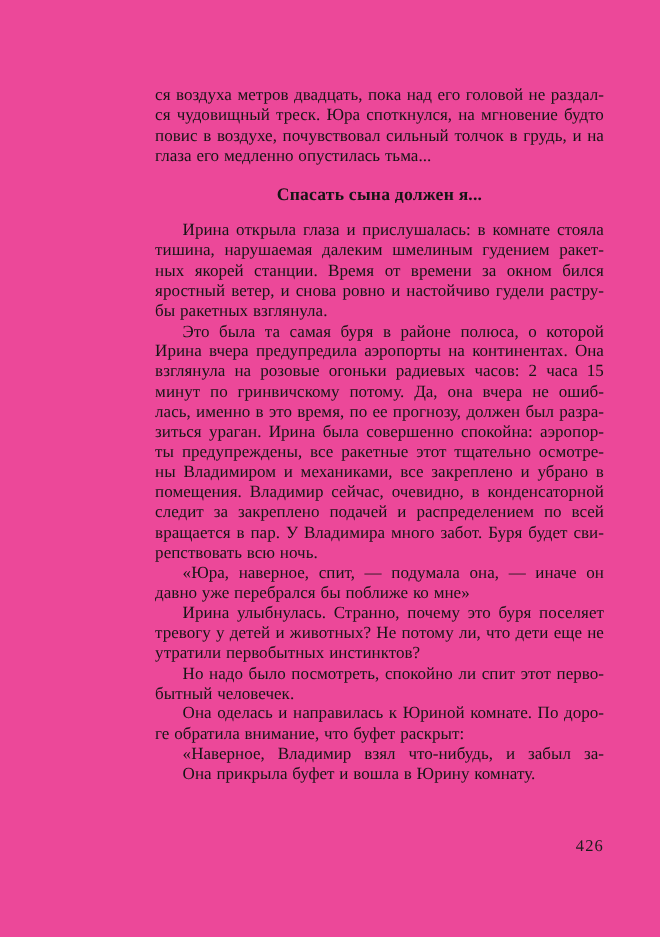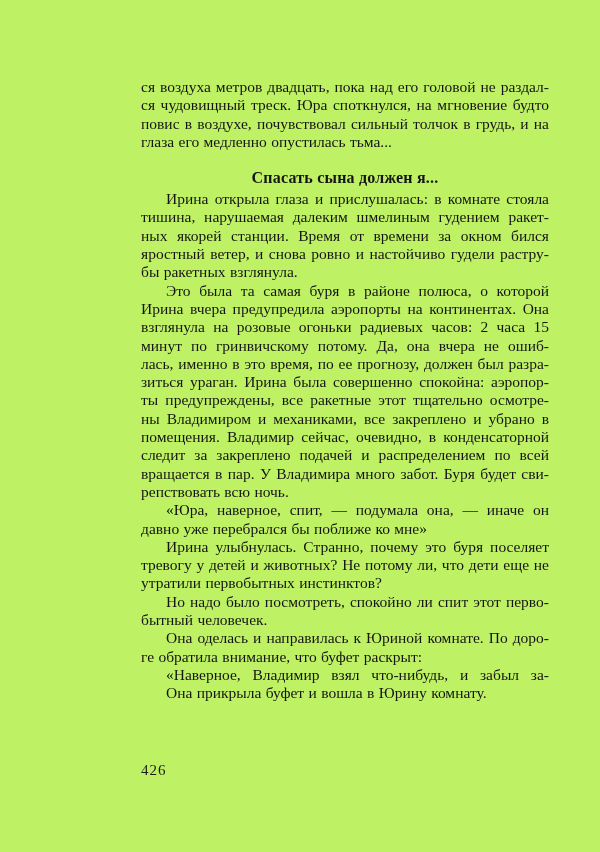--- a/index.html
+++ b/index.html
@@ -11,21 +11,21 @@
     height: 852px;
     background: #fdfdfc;
     font-family: "Liberation Serif", "DejaVu Serif", serif;
     color: #151515;
     overflow: hidden;
     position: relative;
   }
   .page {
     position: absolute;
     inset: 0;
-    background: #bef264;
+    background: #ec4899;
   }
   .text-block {
     position: absolute;
     left: 141px;
     top: 78px;
     width: 408px;
     font-size: 15.5px;
     line-height: 18.3px;
   }
   .paragraph {
@@ -40,30 +40,30 @@
   .line.last {
     text-align-last: left;
   }
   .line.indent {
     padding-left: 25px;
   }
   .heading {
     font-size: 16px;
     font-weight: bold;
     text-align: center;
-    margin: 17px 0 3px 0;
+    margin: 17px 0 14px 0;
     line-height: 19px;
     letter-spacing: 0.2px;
   }
   .page-number {
     position: absolute;
     left: 141px;
     top: 762px;
     width: 408px;
-    text-align: left;
+    text-align: right;
     font-size: 15px;
     letter-spacing: 1px;
     color: #1c1c1c;
   }
 </style>
 </head>
 <body>
 
 <div class="page">
   <main class="text-block" id="text-block">

